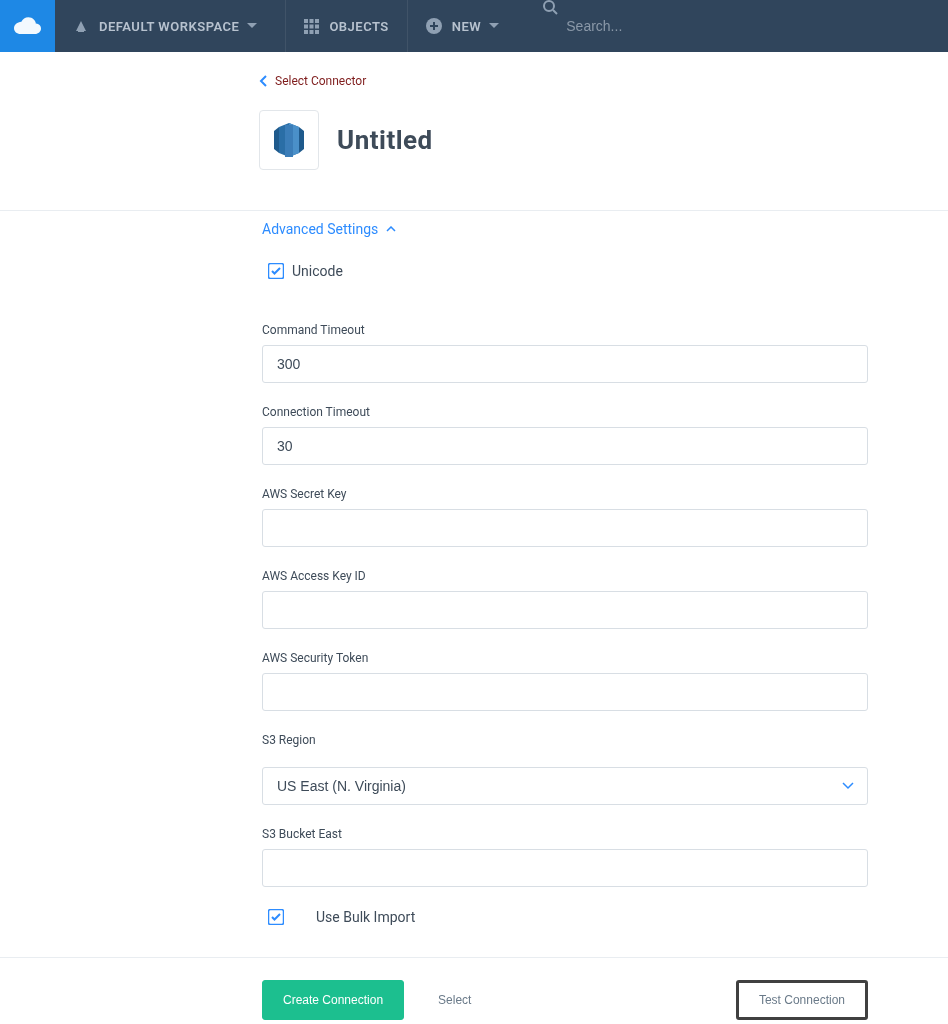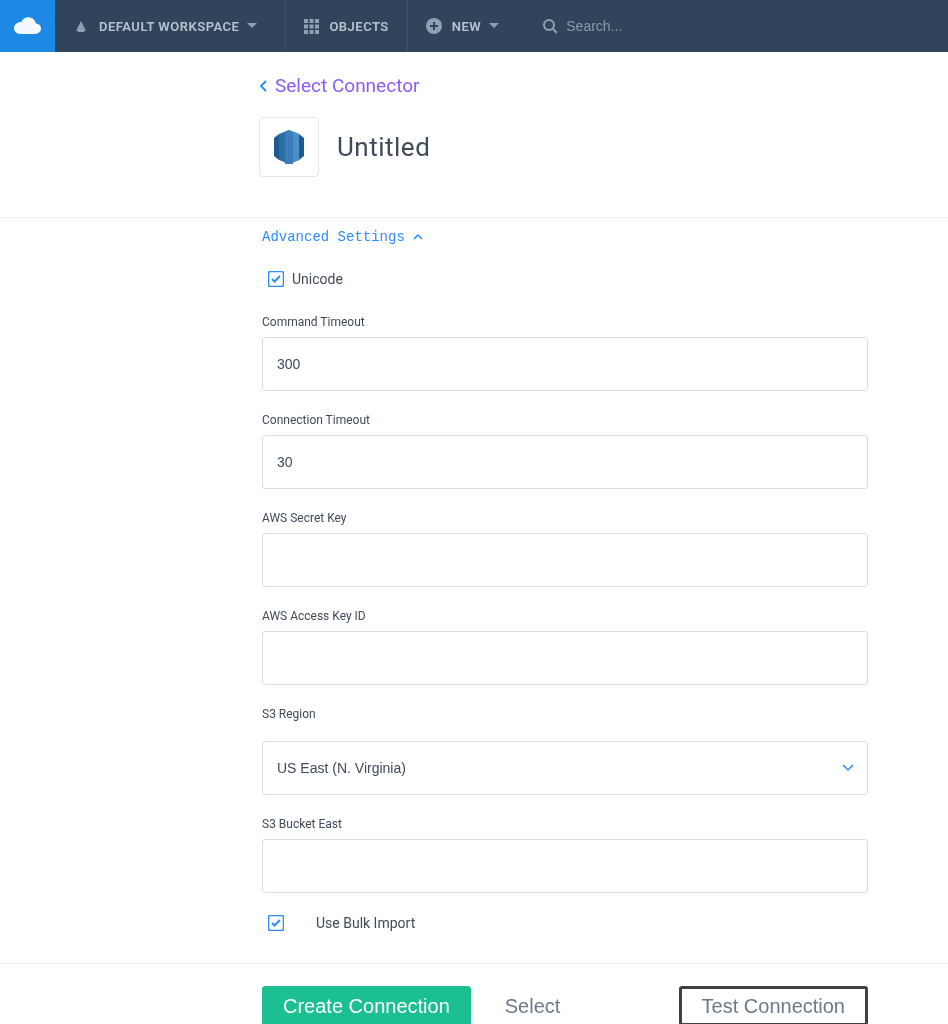--- a/index.html
+++ b/index.html
@@ -5,50 +5,50 @@
     * { box-sizing: border-box; margin: 0; padding: 0; }
     body { font-family: -apple-system, "Segoe UI", Roboto, Arial, sans-serif; font-size: 14px; color: #333; background: #fff; }
     
     
     .topnav { display: flex; align-items: stretch; background: #30455c; height: 52px; color: #b7c2cf; }
     .logo-cell { width: 55px; background: #1e88e5; display: flex; align-items: center; justify-content: center; }
     .nav-cell { display: flex; align-items: center; padding: 0 18px; border-right: 1px solid rgba(255,255,255,0.08); cursor: pointer; font-size: 13px; font-weight: 600; letter-spacing: .5px; }
     .nav-cell.last { border-right: none; }
     .nav-cell svg, .nav-cell .ico { margin-right: 10px; }
     .nav-cell .chev { margin-left: 8px; }
-    .search-cell { display: flex; align-items: center; padding: 0 16px; flex: 1; }
+    .search-cell { display: flex; padding: 0 16px; flex: 1; }
     .search-input { background: transparent; border: none; color: #b7c2cf; font-size: 14px; outline: none; margin-left: 8px; width: 200px; }
     .search-input::placeholder { color: #8a98a8; }
     .back-row { padding: 22px 0 20px 259px; }
-    .back-link { color: #8b5cf6; font-size: 19px; cursor: pointer; display: inline-flex; align-items: center; justify-content: center; }
+    .back-link { color: #7f1d1d; font-size: 12px; cursor: pointer; display: inline-flex; align-items: center; justify-content: center; }
     .back-link .chev-l { margin-right: 8px; }
     
     .title-row { display: flex; align-items: center; padding: 0 0 40px 259px; }
     .connector-icon-box { width: 60px; height: 60px; border: 1px solid #e2e6ea; border-radius: 4px; display: flex; align-items: center; justify-content: center; margin-right: 18px; background: #fff; }
-    .page-title { font-size: 26px; color: #3e4b59; font-weight: 400; letter-spacing: .5px; }
+    .page-title { font-size: 26px; color: #3e4b59; font-weight: 700; letter-spacing: .5px; }
     
     .divider { border-top: 1px solid #e9edf1; width: 100%; }
     
     .form-area { padding: 10px 80px 28px 262px; }
-    .adv-toggle { color: #2d8cff; font-size: 14px; cursor: pointer; display: inline-flex; align-items: center; margin-bottom: 26px; font-family: Liberation Mono, monospace; }
+    .adv-toggle { color: #2d8cff; font-size: 14px; cursor: pointer; display: inline-flex; align-items: center; margin-bottom: 26px; }
     .adv-toggle .chev-u { margin-left: 8px; }
     
-    .checkbox-row { display: flex; align-items: center; margin-bottom: 28px; font-size: 14px; color: #3e4b59; margin-left: 6px; }
+    .checkbox-row { display: flex; align-items: center; margin-bottom: 44px; font-size: 14px; color: #3e4b59; margin-left: 6px; }
     .checkbox-row .cb { margin-right: 8px; flex-shrink: 0; }
     
     .field { margin-bottom: 22px; }
     .field-label { display: block; font-size: 12px; color: #3e4b59; font-weight: 400; margin-bottom: 8px; }
-    .text-input, .select-input { width: 100%; height: 54px; border: 1px solid #d8dee4; border-radius: 3px; padding: 0 14px; font-size: 14px; color: #3e4b59; outline: none; background: #fff; }
+    .text-input, .select-input { width: 100%; height: 38px; border: 1px solid #d8dee4; border-radius: 3px; padding: 0 14px; font-size: 14px; color: #3e4b59; outline: none; background: #fff; }
     .select-wrap { position: relative; margin-top: 20px; }
     .select-input { appearance: none; -webkit-appearance: none; padding-right: 36px; cursor: pointer; }
     .select-caret { position: absolute; right: 14px; top: 50%; transform: translateY(-50%); pointer-events: none; color: #2d8cff; }
     
     
     .footer { border-top: 1px solid #e9edf1; padding: 22px 80px 24px 262px; display: flex; align-items: center; }
-    .btn { height: 40px; padding: 0 20px; border-radius: 3px; font-size: 20px; cursor: pointer; display: inline-flex; align-items: center; justify-content: center; border: 1px solid transparent; }
+    .btn { height: 40px; padding: 0 20px; border-radius: 3px; font-size: 12px; cursor: pointer; display: inline-flex; align-items: center; justify-content: center; border: 1px solid transparent; }
     .btn-primary { background: #1cbf8f; color: #fff; border-color: #1cbf8f; font-weight: 500; }
     .btn-link { background: transparent; color: #6a7a89; border: none; margin-left: 14px; }
     .btn-outline { background: #fff; color: #6a7a89; border: 3px solid #404040; margin-left: auto; }
   </style>
 </head>
 <body>
 
 <div class="topnav">
   <div class="logo-cell">
     <svg width="28" height="20" viewBox="0 0 28 20">
@@ -150,20 +150,24 @@
   <div class="field">
     <label class="field-label">AWS Secret Key</label>
     <input class="text-input" type="password" value="" style="">
   </div>
 
   <div class="field">
     <label class="field-label">AWS Access Key ID</label>
     <input class="text-input" value="" style="">
   </div>
 
+  <div class="field">
+    <label class="field-label">AWS Security Token</label>
+    <input class="text-input" value="" style="">
+  </div>
 
   <div class="field">
     <label class="field-label">S3 Region</label>
     <div class="select-wrap">
       <select class="select-input">
         <option>US East (N. Virginia)</option>
       </select>
       <svg class="select-caret" width="12" height="8" viewBox="0 0 12 8" fill="none" stroke="#2d8cff" stroke-width="1.5">
           <path d="M1 1l5 5 5-5"></path>
         </svg>

